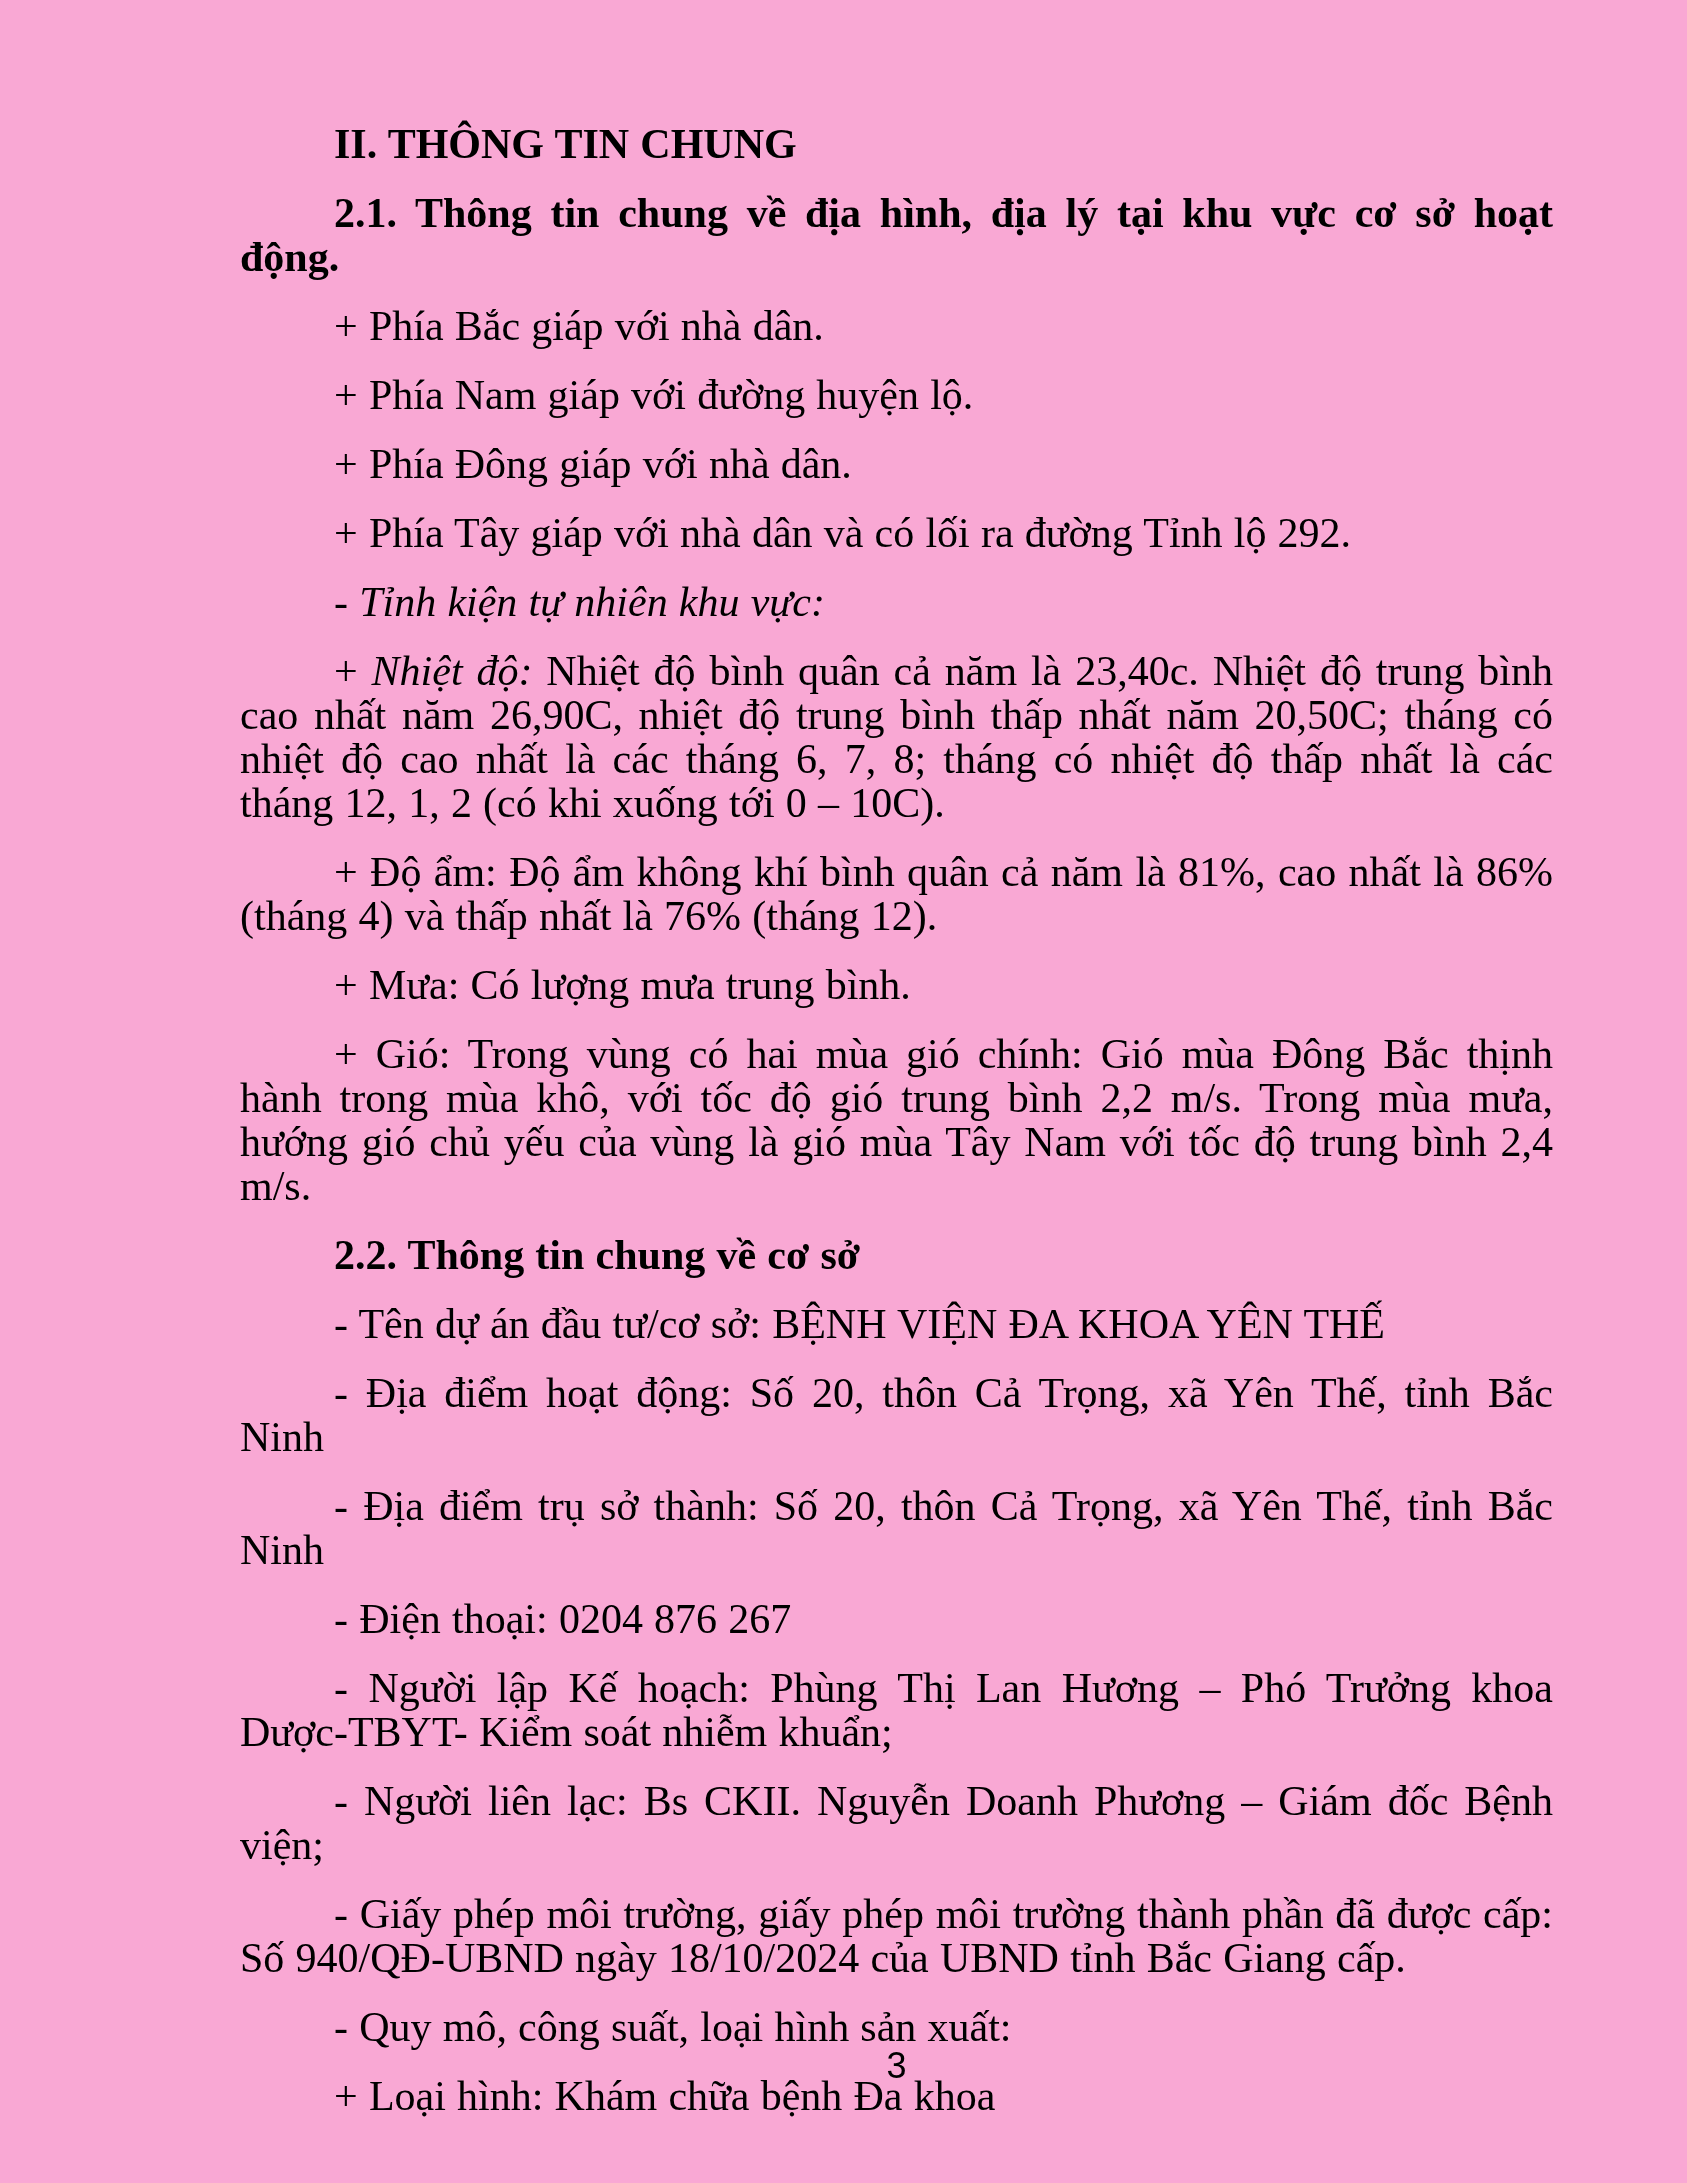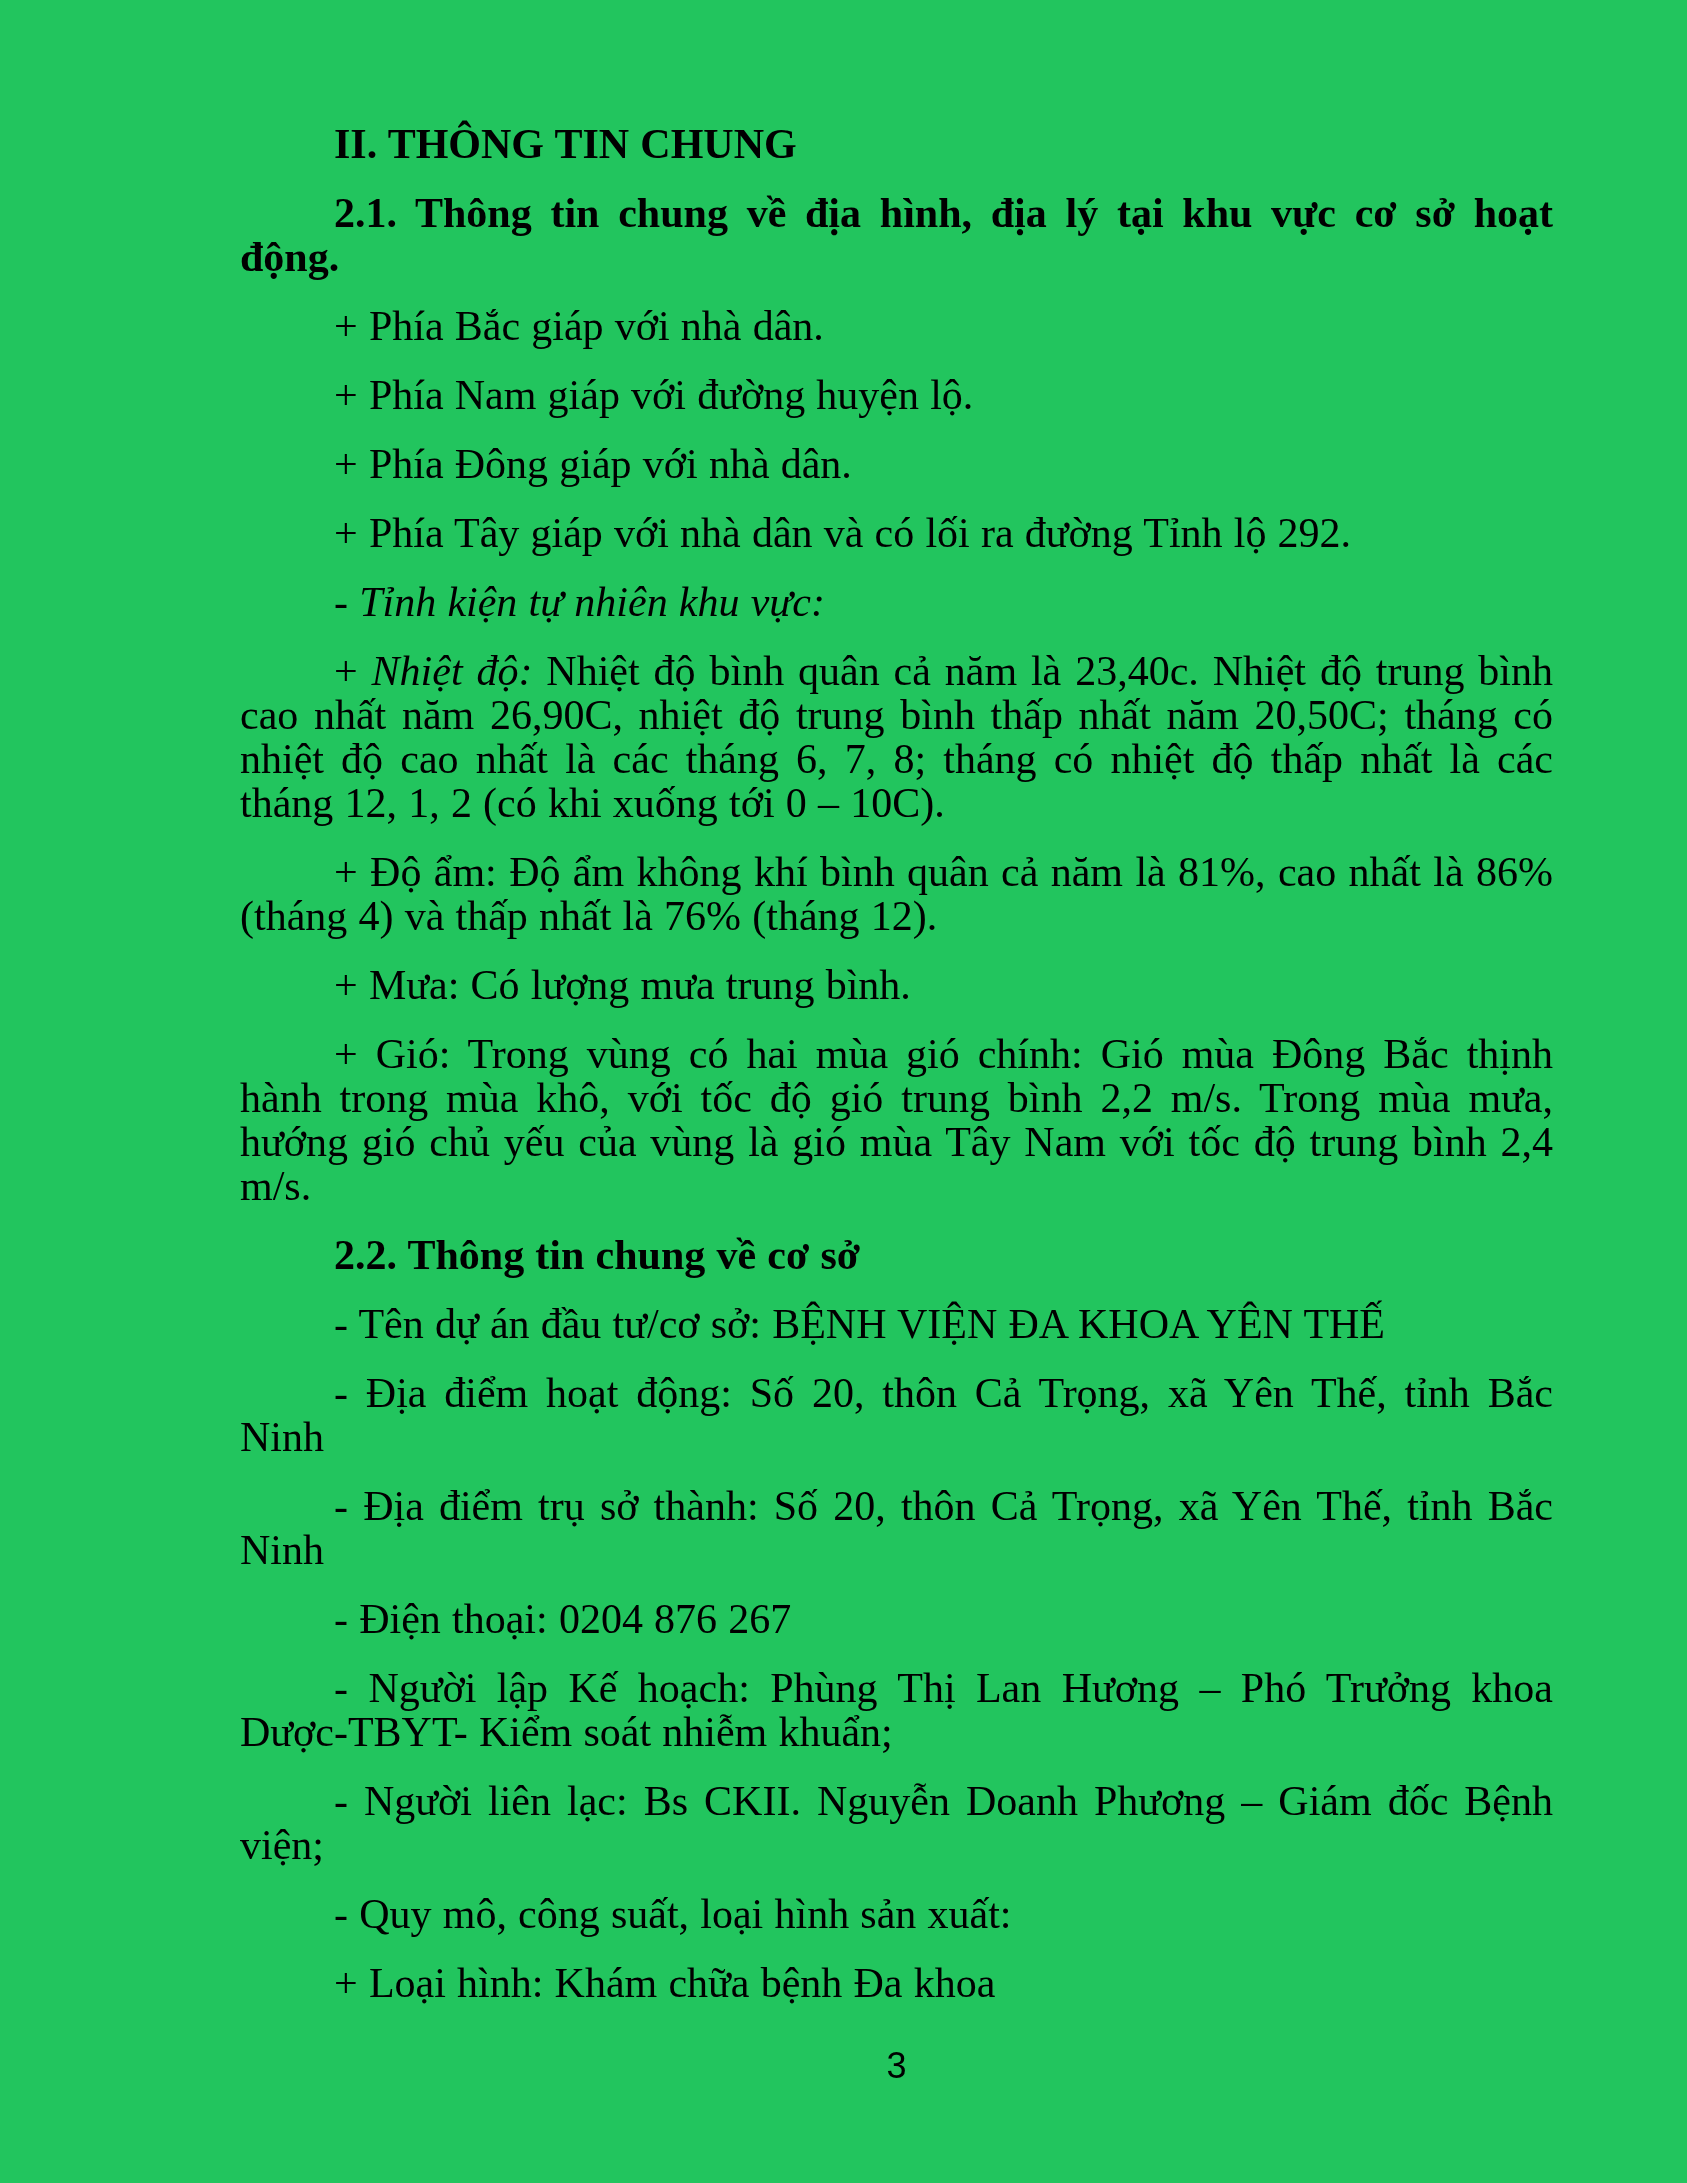--- a/index.html
+++ b/index.html
@@ -4,21 +4,21 @@
 <style>
   html, body {
     margin: 0;
     padding: 0;
     background: #ffffff;
   }
   .page {
     position: relative;
     width: 1687px;
     height: 2183px;
-    background: #22c55e;
+    background: #f9a8d4;
     color: #000000;
     font-family: "Liberation Serif", "DejaVu Serif", serif;
     overflow: hidden;
   }
   .content {
     position: absolute;
     left: 240px;
     top: 122px;
     width: 1313px;
   }
@@ -80,20 +80,21 @@
     <p class="para"><span>- Địa điểm hoạt động: Số 20, thôn Cả Trọng, xã Yên Thế, tỉnh Bắc Ninh</span></p>
 
     <p class="para"><span>- Địa điểm trụ sở thành: Số 20, thôn Cả Trọng, xã Yên Thế, tỉnh Bắc Ninh</span></p>
 
     <p class="para"><span>- Điện thoại: 0204 876 267</span></p>
 
     <p class="para"><span>- Người lập Kế hoạch: Phùng Thị Lan Hương – Phó Trưởng khoa Dược-TBYT- Kiểm soát nhiễm khuẩn;</span></p>
 
     <p class="para"><span>- Người liên lạc: Bs CKII. Nguyễn Doanh Phương – Giám đốc Bệnh viện;</span></p>
 
+    <p class="para"><span>- Giấy phép môi trường, giấy phép môi trường thành phần đã được cấp: Số 940/QĐ-UBND ngày 18/10/2024 của UBND tỉnh Bắc Giang cấp.</span></p>
 
     <p class="para"><span>- Quy mô, công suất, loại hình sản xuất:</span></p>
 
     <p class="para"><span>+ Loại hình: Khám chữa bệnh Đa khoa</span></p>
 
   </div>
 
   <div class="page-number">3</div>
 </div>
 

